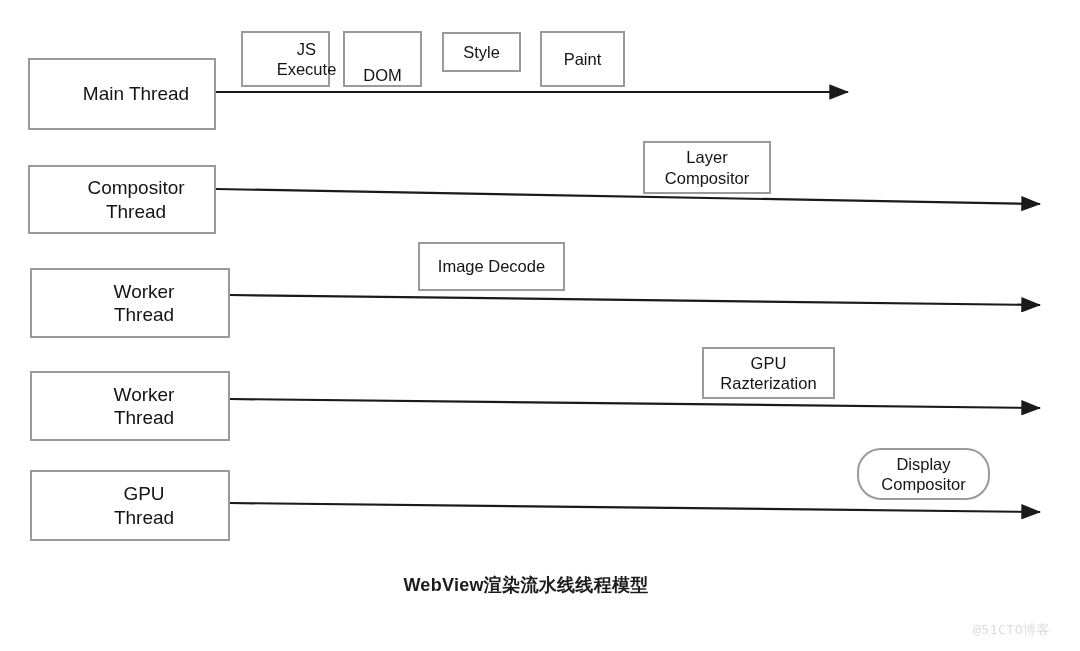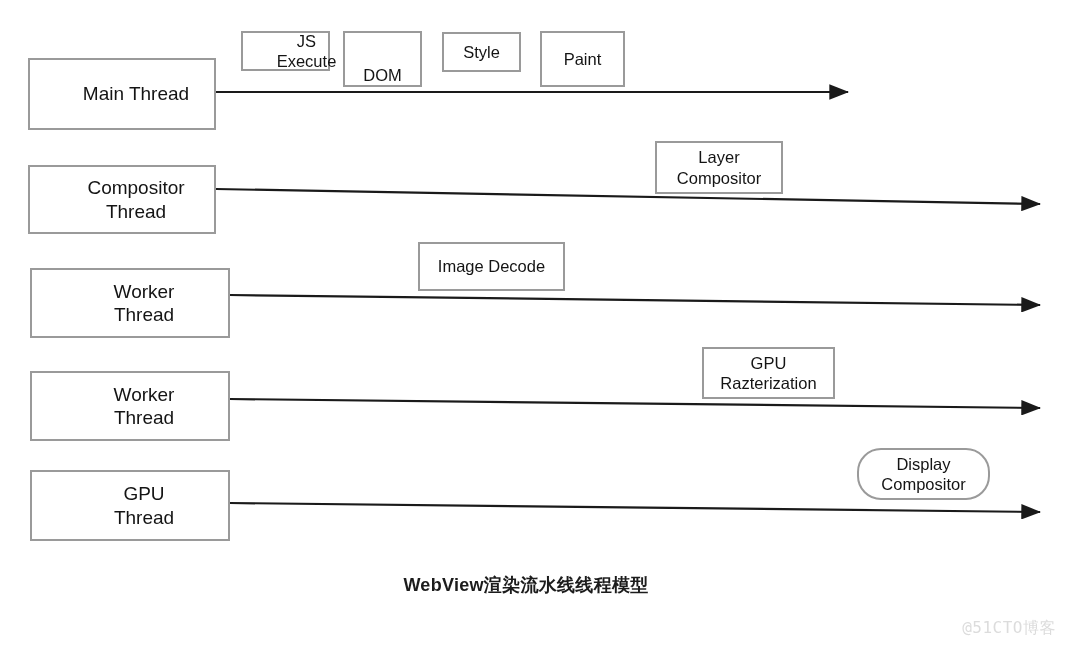--- a/index.html
+++ b/index.html
@@ -61,23 +61,23 @@
     top: 573px;
     width: 1052px;
     text-align: center;
     font-size: 18px;
     font-weight: 700;
     letter-spacing: 0.3px;
     color: #1c1c1c;
   }
   #watermark {
     position: absolute;
-    right: 24px;
+    right: 30px;
     bottom: 12px;
-    font-size: 16px;
+    font-size: 13px;
     color: #dcdcdc;
     font-family: "DejaVu Sans Mono", monospace;
     letter-spacing: 0.5px;
   }
 </style>
 </head>
 <body>
 
 <div id="diagram-canvas">
 
@@ -91,38 +91,38 @@
       <line x1="216" y1="189" x2="1040" y2="204" stroke="#1a1a1a" stroke-width="2.2" marker-end="url(#arrowhead)"></line>
       <line x1="230" y1="295" x2="1040" y2="305" stroke="#1a1a1a" stroke-width="2.2" marker-end="url(#arrowhead)"></line>
       <line x1="230" y1="399" x2="1040" y2="408" stroke="#1a1a1a" stroke-width="2.2" marker-end="url(#arrowhead)"></line>
       <line x1="230" y1="503" x2="1040" y2="512" stroke="#1a1a1a" stroke-width="2.2" marker-end="url(#arrowhead)"></line>
     </svg>
 
   <div id="nodes">
       <div class="node thread-node" style="left: 28px; top: 58px; width: 188px; height: 72px; border-color: rgb(154, 154, 154);">
         <span class="node-label">Main Thread</span>
       </div>
-      <div class="node task-node" style="left: 241px; top: 31px; width: 89px; height: 40px; border-color: rgb(154, 154, 154); padding-left: 42px;">
+      <div class="node task-node" style="left: 241px; top: 31px; width: 89px; height: 56px; border-color: rgb(154, 154, 154); padding-left: 42px;">
         <span class="node-label">JS
 Execute</span>
       </div>
       <div class="node task-node" style="left: 343px; top: 31px; width: 79px; height: 56px; border-color: rgb(154, 154, 154); align-items: flex-end;">
         <span class="node-label">DOM</span>
       </div>
       <div class="node task-node" style="left: 442px; top: 32px; width: 79px; height: 40px; border-color: rgb(154, 154, 154);">
         <span class="node-label">Style</span>
       </div>
       <div class="node task-node" style="left: 540px; top: 31px; width: 85px; height: 56px; border-color: rgb(154, 154, 154);">
         <span class="node-label">Paint</span>
       </div>
       <div class="node thread-node" style="left: 28px; top: 165px; width: 188px; height: 69px; border-color: rgb(154, 154, 154);">
         <span class="node-label">Compositor
 Thread</span>
       </div>
-      <div class="node task-node" style="left: 643px; top: 141px; width: 128px; height: 53px; border-color: rgb(154, 154, 154); margin-left: 12px;">
+      <div class="node task-node" style="left: 643px; top: 141px; width: 128px; height: 53px; border-color: rgb(154, 154, 154);">
         <span class="node-label">Layer
 Compositor</span>
       </div>
       <div class="node thread-node" style="left: 30px; top: 268px; width: 200px; height: 70px; border-color: rgb(154, 154, 154);">
         <span class="node-label">Worker
 Thread</span>
       </div>
       <div class="node task-node" style="left: 418px; top: 242px; width: 147px; height: 49px; border-color: rgb(154, 154, 154); text-align: right;">
         <span class="node-label">Image Decode</span>
       </div>

